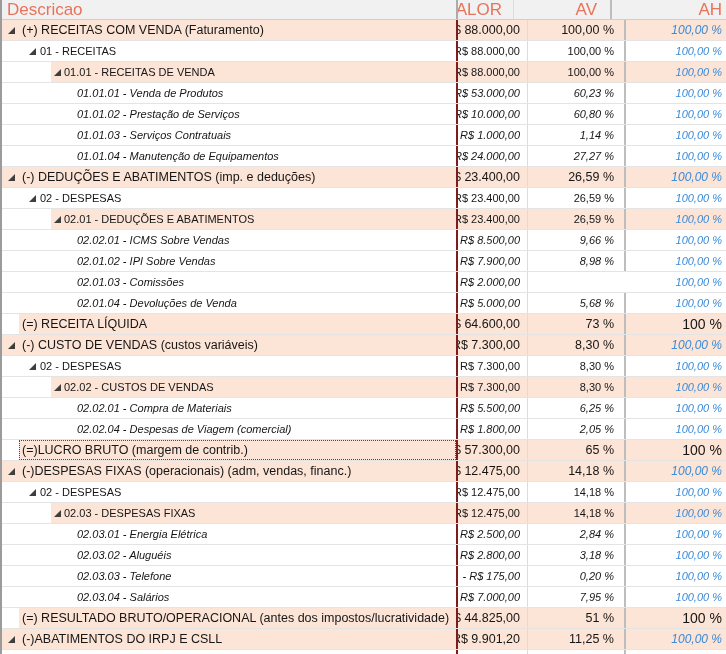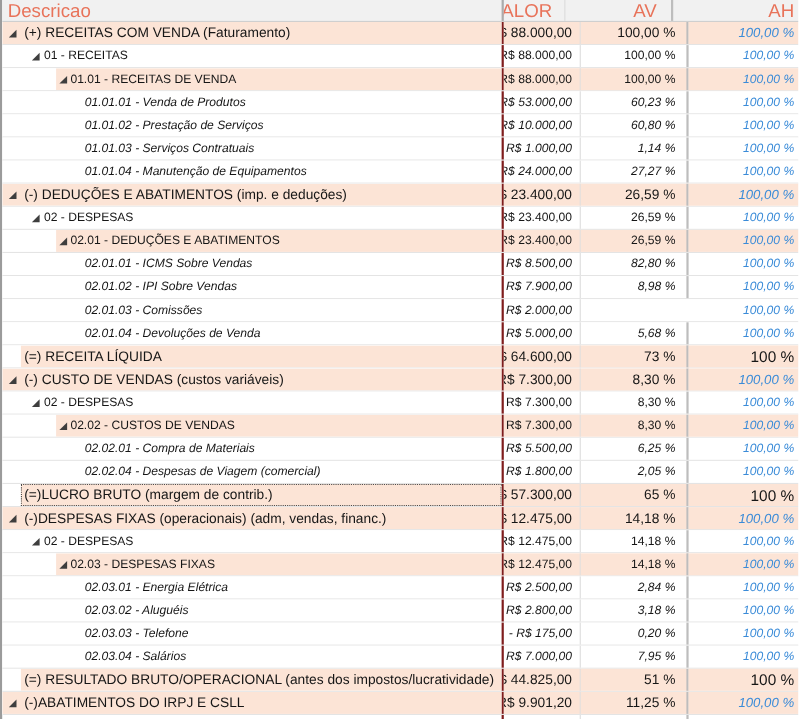--- a/index.html
+++ b/index.html
@@ -221,27 +221,27 @@
     <div class="cell cell-av">
       <span class="v-av">26,59 %</span>
     </div>
     <div class="cell cell-ah">
       <span class="v-ah">100,00 %</span>
     </div>
   </div>
       <div class="row lv4 leaf">
     <div class="cell cell-desc">
 
-      <span class="desc-text">02.01.01 - ICMS Sobre Vendas</span>
+      <span class="desc-text">02.02.01 - ICMS Sobre Vendas</span>
     </div>
     <div class="cell cell-valor">
       <span class="v-valor">- R$ 8.500,00</span>
     </div>
     <div class="cell cell-av">
-      <span class="v-av">82,80 %</span>
+      <span class="v-av">9,66 %</span>
     </div>
     <div class="cell cell-ah">
       <span class="v-ah">100,00 %</span>
     </div>
   </div>
       <div class="row lv4 leaf">
     <div class="cell cell-desc">
 
       <span class="desc-text">02.01.02 - IPI Sobre Vendas</span>
     </div>

